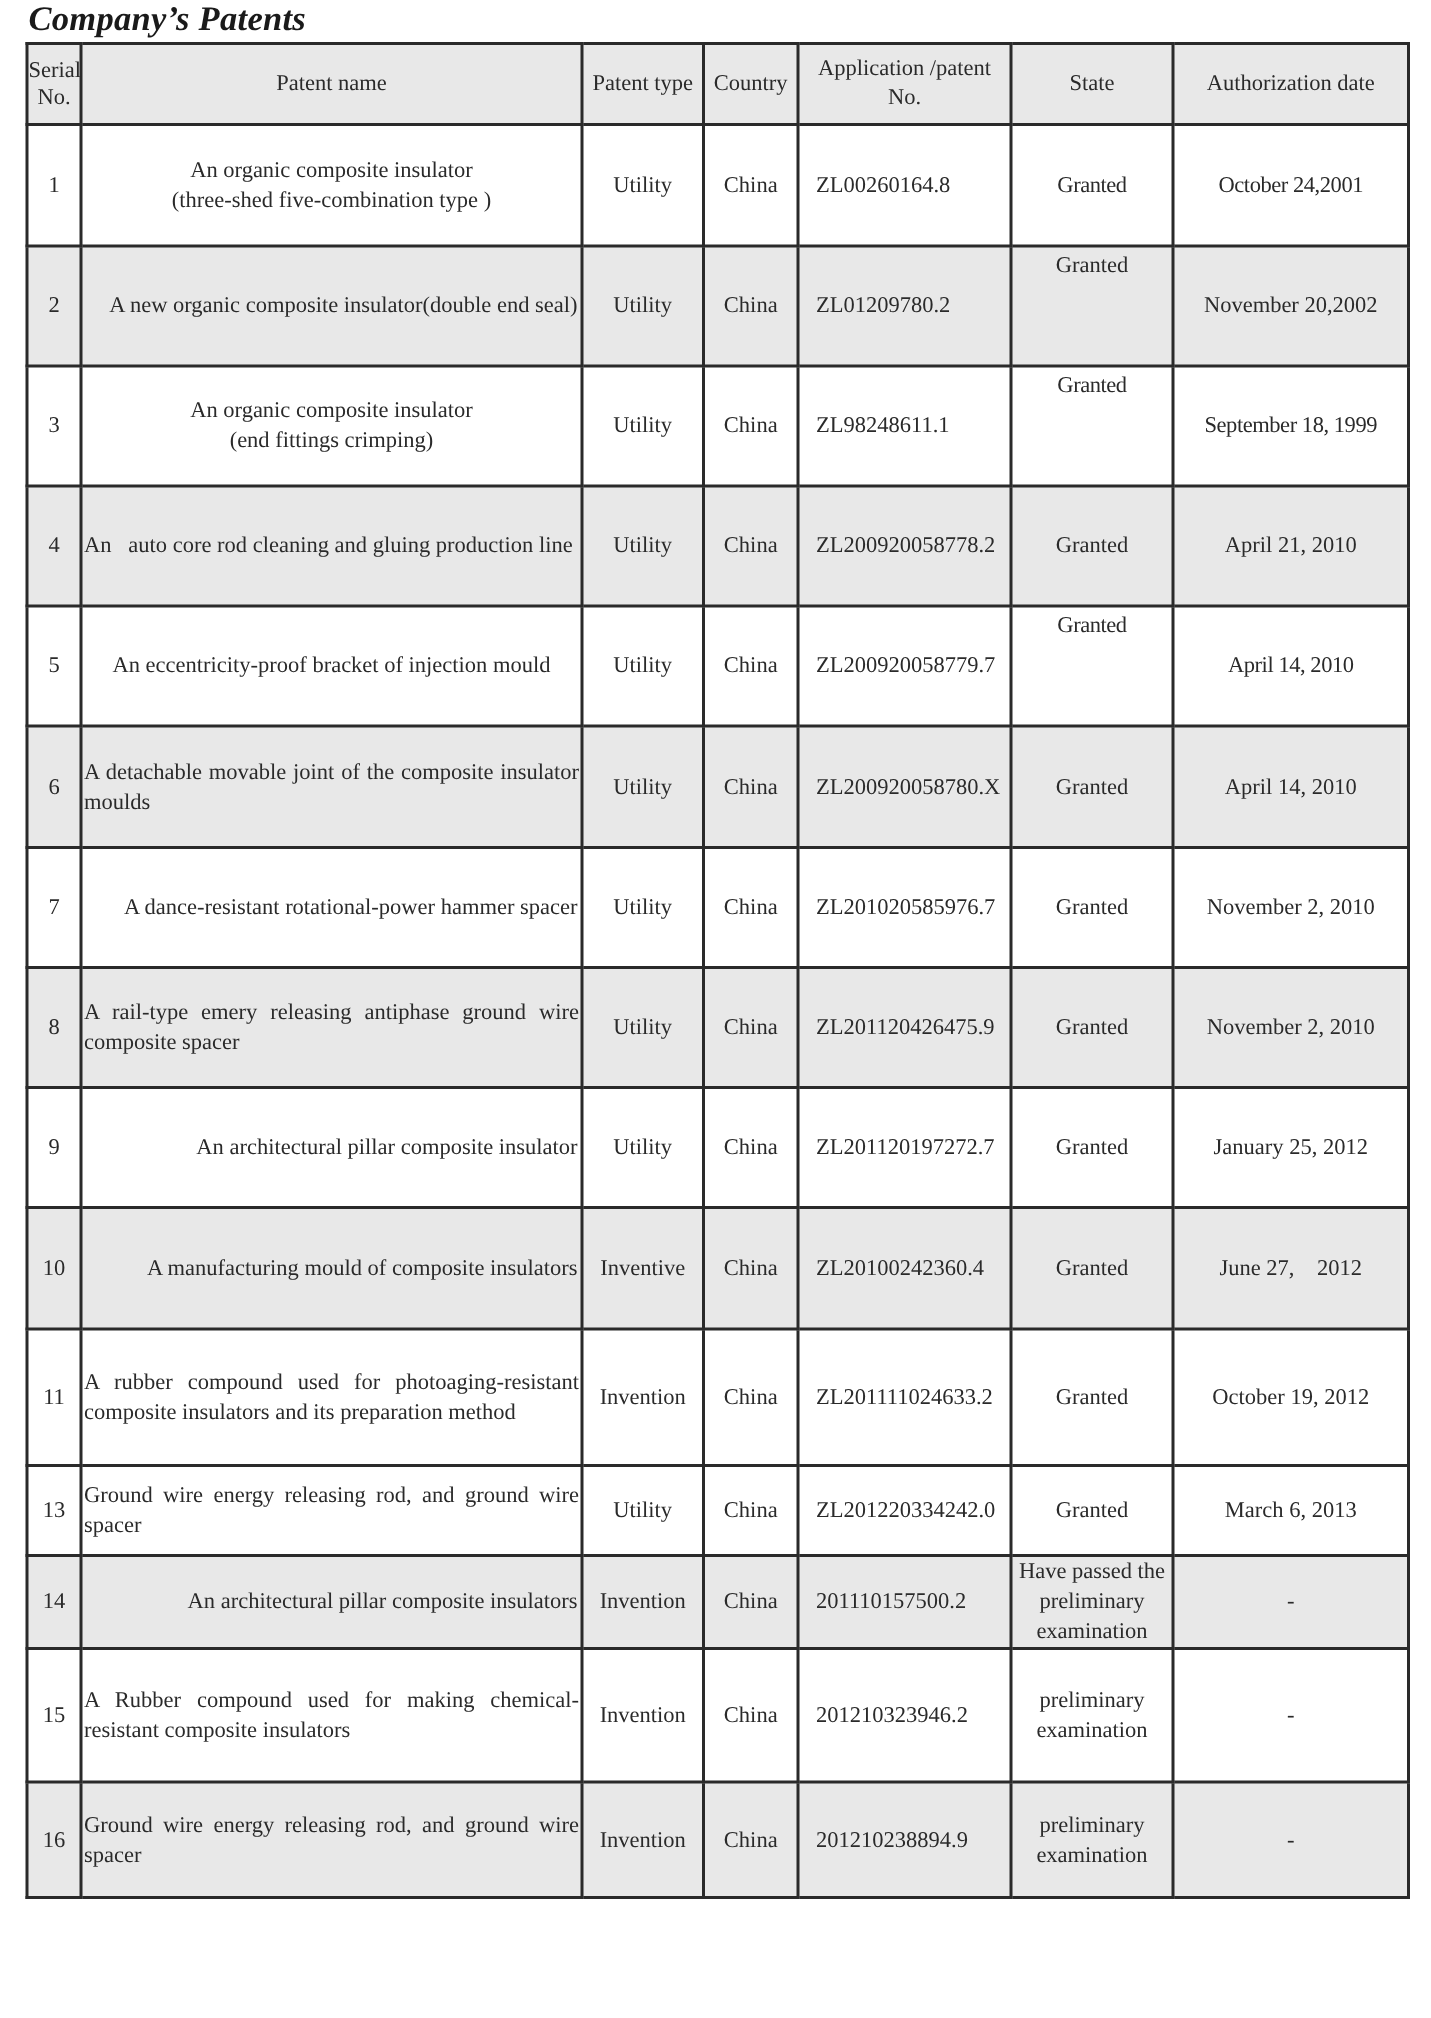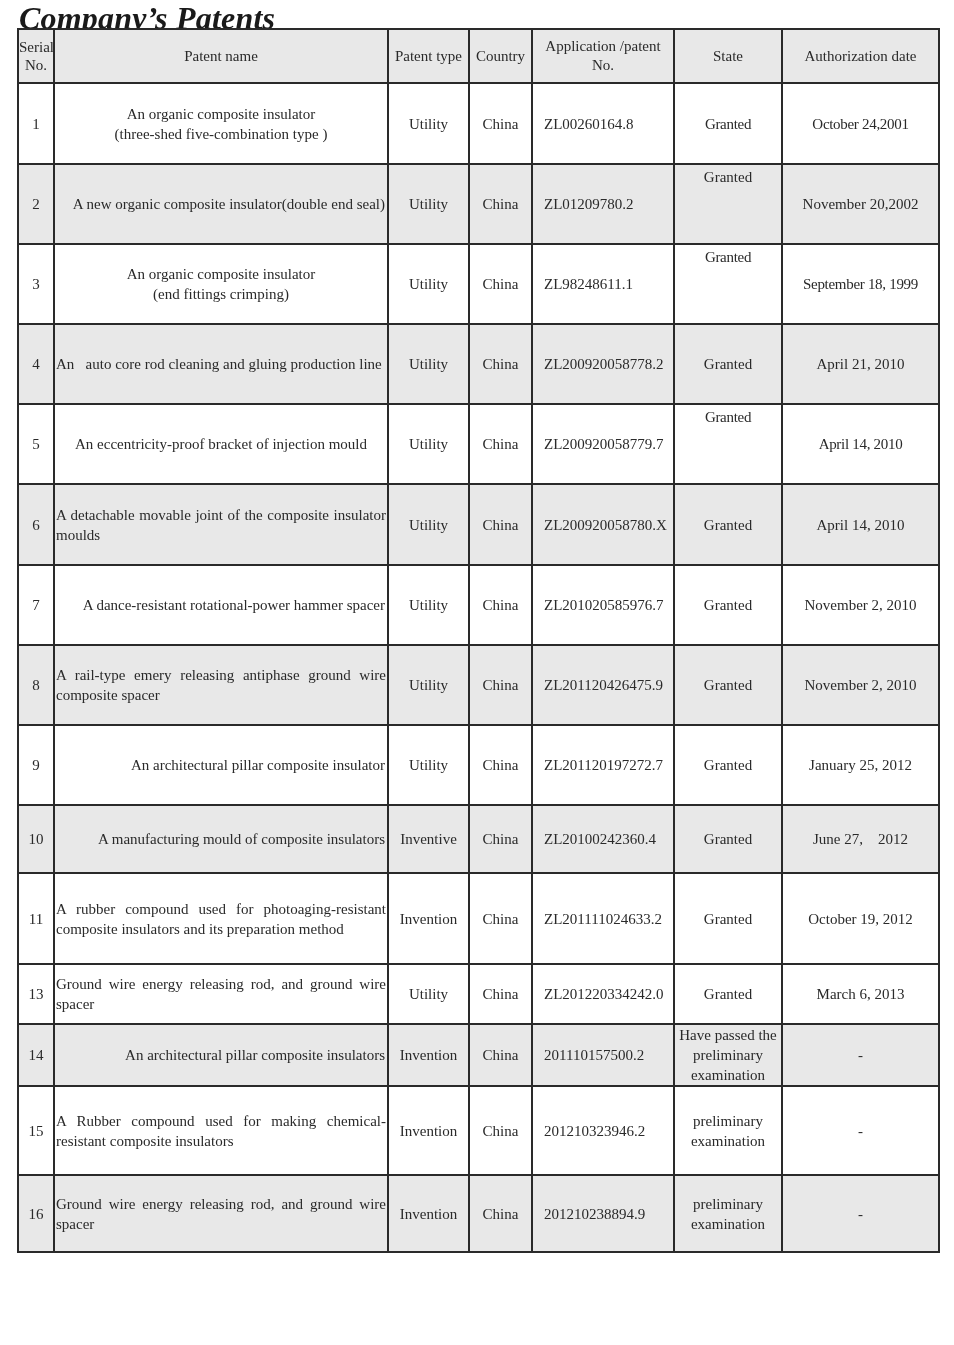--- a/index.html
+++ b/index.html
@@ -1,18 +1,18 @@
 <!DOCTYPE html>
 <html><head>
 <meta charset="utf-8">
 <style>
   html, body { margin: 0; padding: 0; background: #ffffff; }
   body { width: 954px; height: 1345px; position: relative; overflow: hidden;
          font-family: "Liberation Serif", "DejaVu Serif", serif; color: #222; }
-  .title { position: absolute; left: 19px; top: 0px; font-size: 32px; font-weight: bold;
+  .title { position: absolute; left: 19px; top: 0px; font-size: 23px; font-weight: bold;
            font-style: italic; color: #1a1a1a; letter-spacing: 0.2px; }
   table.patents { position: absolute; left: 17px; top: 28px; border-collapse: collapse;
                   table-layout: fixed; width: 921px; }
   table.patents td, table.patents th {
     border: 2px solid #2a2a2a; padding: 0 2px; font-size: 15px; font-weight: normal;
     color: #2a2a2a; text-align: center; vertical-align: middle; line-height: 20px;
   }
   table.patents td.appno { border-left-width: 1px; text-align: left; padding-left: 11px; }
   table.patents th { background: #e8e8e8; font-size: 15px; line-height: 19px; }
   tr.shaded td { background: #e8e8e8; }
@@ -124,21 +124,21 @@
     </tr>
     <tr style="height:80px">
       <td>9</td>
       <td class="name left">An architectural pillar composite insulator</td>
       <td>Utility</td>
       <td>China</td>
       <td class="appno">ZL201120197272.7</td>
       <td class="state">Granted</td>
       <td>January 25, 2012</td>
     </tr>
-    <tr class="shaded" style="height:68px">
+    <tr class="shaded" style="height:81px">
       <td>10</td>
       <td class="name left">A manufacturing mould of composite insulators</td>
       <td>Inventive</td>
       <td>China</td>
       <td class="appno">ZL20100242360.4</td>
       <td class="state">Granted</td>
       <td style="white-space:pre">June 27,    2012</td>
     </tr>
     <tr style="height:91px">
       <td>11</td>

